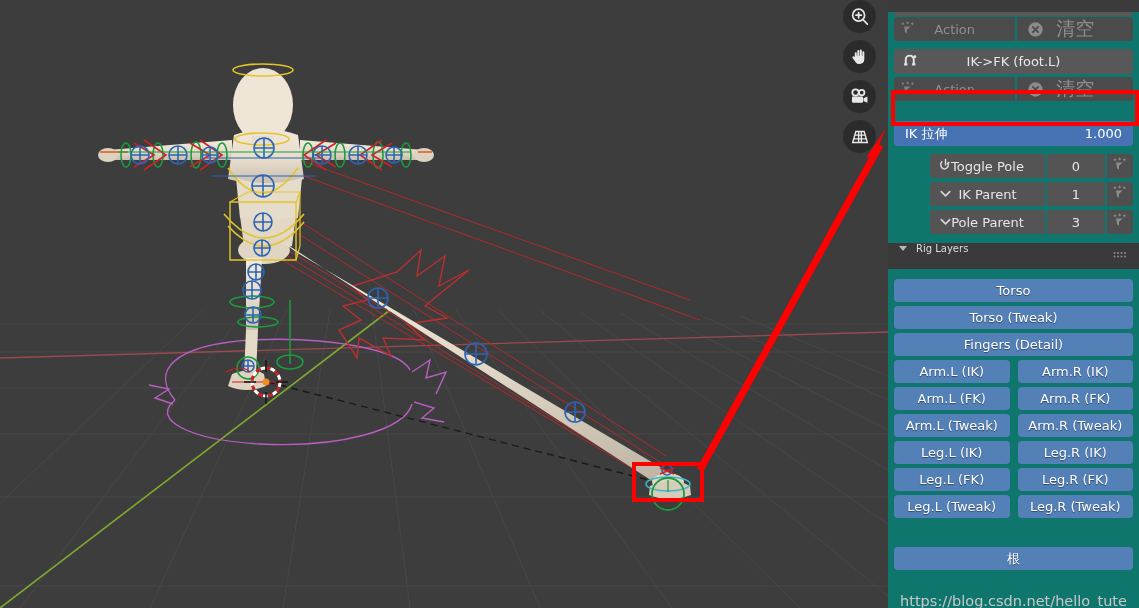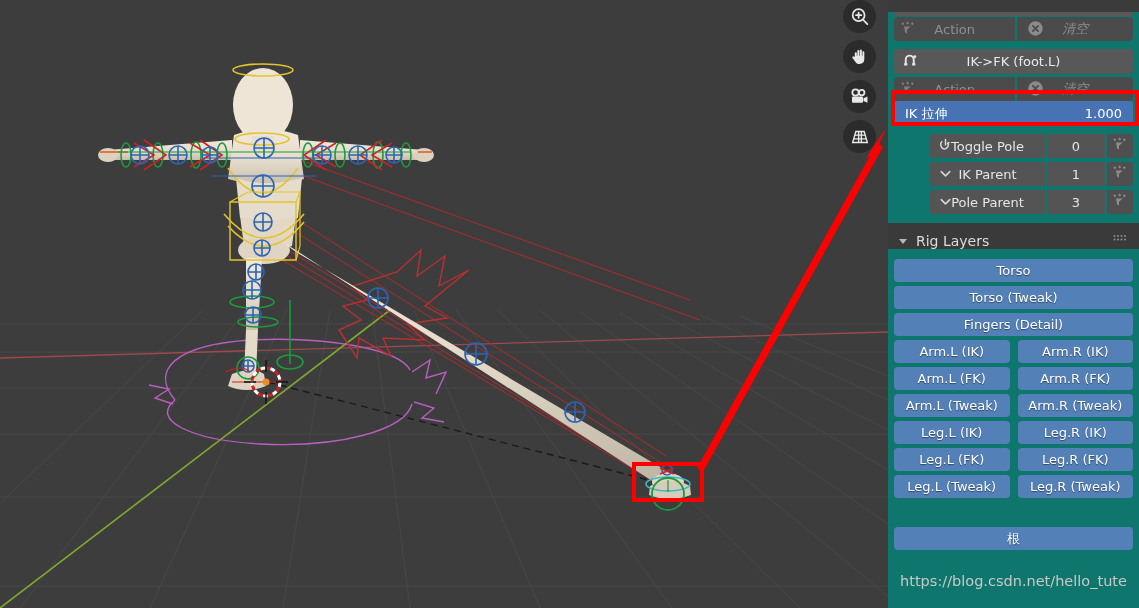--- a/index.html
+++ b/index.html
@@ -50,21 +50,21 @@
     flex: 1.05; background: #4b4b4b; border-radius: 4px 0 0 4px;
     height: 24px; display: flex; align-items: center;
     position: relative; justify-content: center;
     color: #8e8e8e; font-size: 13px;
   }
   .action-left .ico { position: absolute; left: 6px; top: 3px; }
   .action-right {
     flex: 1; background: #4b4b4b; border-radius: 0 4px 4px 0;
     height: 24px; display: flex; align-items: center;
     position: relative; justify-content: center;
-    color: #8e8e8e; font-size: 13px; font-style: italic;
+    color: #8e8e8e; font-size: 19px;
   }
   .action-right .ico { position: absolute; left: 10px; top: 3px; }
 
   
   .slider {
     background: #4772b3; border-radius: 4px; height: 25px;
     display: flex; align-items: center; justify-content: space-between;
     padding: 0 11px; color: #ffffff; font-size: 13px;
   }
   .slider .val { font-size: 13px; }
@@ -83,22 +83,22 @@
     color: #e6e6e6; font-size: 13px;
   }
   .vrow-key {
     width: 26px; background: #4f4f4f; border-radius: 0 4px 4px 0;
     height: 24px; display: flex; align-items: center; justify-content: center;
   }
 
   
   .section-header {
     background: #3a3a3a; height: 26px; margin-top: 9px;
-    display: flex; align-items: flex-end; padding: 0 10px;
-    color: #dcdcdc; font-size: 14px; gap: 8px;
+    display: flex; align-items: flex-start; padding: 0 10px;
+    color: #dcdcdc; font-size: 10px; gap: 8px;
     position: relative;
   }
   .section-header .grip { position: absolute; right: 12px; top: 8px; }
 
   
   .layer-btn {
     background: #5480b8; color: #ffffff;
     border-radius: 4px; height: 23px;
     display: flex; align-items: center; justify-content: center;
     font-size: 13px; margin-bottom: 4px;
@@ -417,21 +417,21 @@
           <span class="ico">
             <svg width="17" height="17" viewBox="0 0 18 18">
               <circle cx="9" cy="9" r="7.6" fill="#8b8b8b"></circle>
               <path d="M6.2 6.2 L11.8 11.8 M11.8 6.2 L6.2 11.8" stroke="#4b4b4b" stroke-width="1.9" stroke-linecap="round"></path>
             </svg>
           </span>
           <span>清空</span>
         </div>
       </div>
 
-      <div class="slider" style="margin-top:0;">
+      <div class="slider" style="margin-top:20px;">
         <span>IK 拉伸</span>
         <span class="val">1.000</span>
       </div>
 
       <div style="margin-top:8px;">
         <div class="vrow">
           <div class="vrow-label">
             <span class="ico">
               <svg width="17" height="17" viewBox="0 0 18 18" fill="none" stroke="#dcdcdc" stroke-width="1.5">
                 <path d="M5.5 4.5 a4 4.5 0 1 0 6.4 3"></path>

